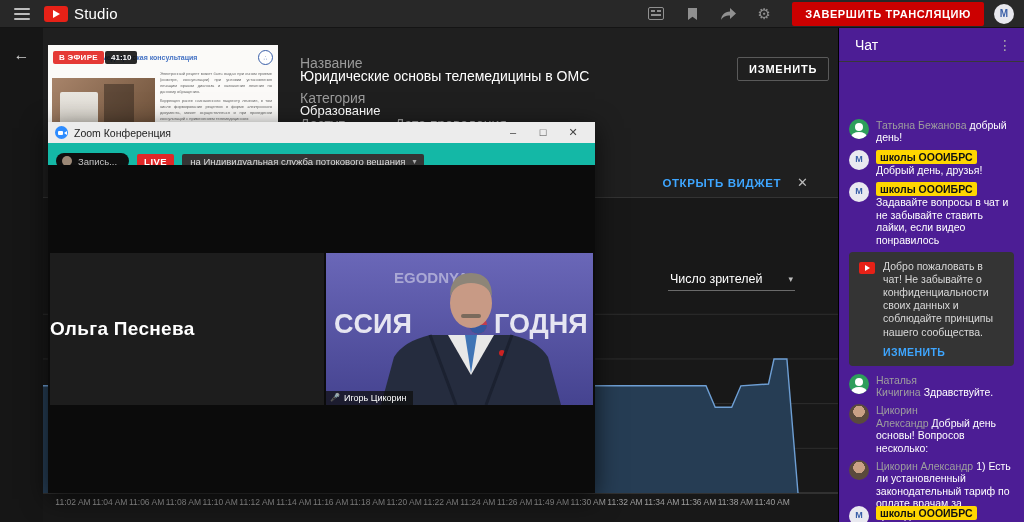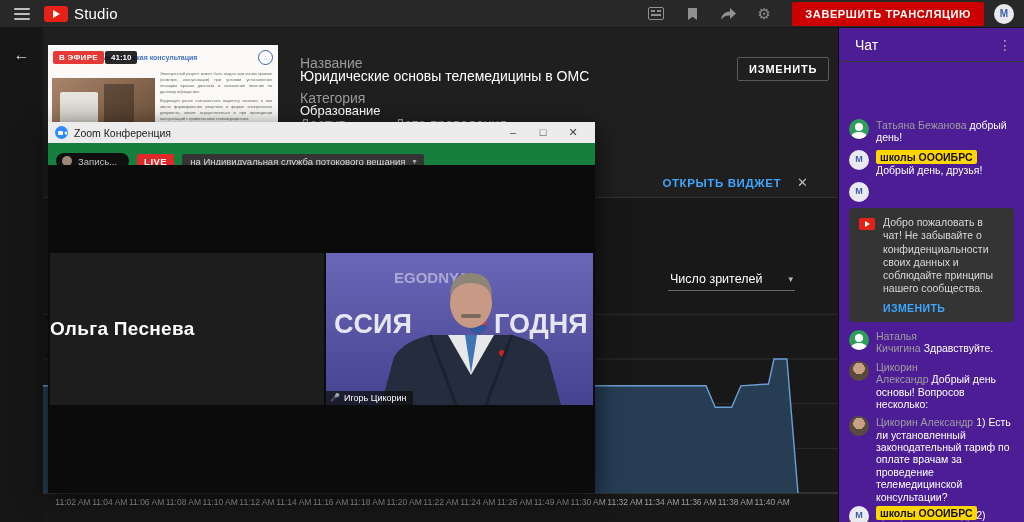--- a/index.html
+++ b/index.html
@@ -99,21 +99,21 @@
   #zoomwin { position:absolute; left:48px; top:122px; width:547px; height:371px; z-index:50;
     box-shadow:0 6px 24px rgba(0,0,0,.65); background:#0b0b0b; }
   .zw-titlebar { height:21px; background:#ececec; display:flex; align-items:center; padding:0 7px; cursor:move; }
   .zw-appicon { width:13px; height:13px; border-radius:50%; background:#2d8cff; position:relative; margin-right:6px; }
   .zw-appicon:before { content:""; position:absolute; left:3px; top:4.5px; width:5px; height:4px; background:#fff; border-radius:1px; }
   .zw-appicon:after { content:""; position:absolute; left:8.5px; top:4.5px;
     border-right:3px solid #fff; border-top:2px solid transparent; border-bottom:2px solid transparent; }
   .zw-title { font-size:10.5px; color:#222; }
   .zw-sp { flex:1; }
   .zw-ctrl { width:30px; text-align:center; color:#444; font-size:11px; line-height:21px; cursor:pointer; }
-  .zw-toolbar { height:36px; background:#15803d; display:flex; align-items:center; gap:8px; padding:0 8px; }
+  .zw-toolbar { height:36px; background:#14b8a6; display:flex; align-items:center; gap:8px; padding:0 8px; }
   .rec-pill { display:flex; align-items:center; gap:6px; background:#0f0f0f; border-radius:11px; height:16px; padding:0 12px 0 6px; cursor:pointer; }
   .rec-logo { width:10px; height:10px; border-radius:50%; background:#9b8876; }
   .rec-label { color:#c4c4c4; font-size:9.5px; }
   .live-badge { background:#e02828; color:#fff; font-size:9.5px; font-weight:bold; padding:2px 7px; border-radius:2px; letter-spacing:.5px; }
   .stream-dd { display:flex; align-items:center; gap:7px; background:#343434; border-radius:2px; padding:2px 8px; cursor:pointer; }
   .stream-dd .t { color:#ddd; font-size:9.5px; }
   .stream-dd .c { color:#aaa; font-size:8px; }
   .zw-stage { position:absolute; left:0; top:43px; right:0; bottom:0; background:#0b0b0b;
     display:flex; align-items:center; justify-content:center; gap:2px; }
   .tile { height:152px; position:relative; }
@@ -241,20 +241,21 @@
         <div class="msg">
           <div class="av person"></div>
           <div class="body"><span class="author">Татьяна Бежанова</span><span>добрый день!</span></div>
         </div>
         <div class="msg">
           <div class="av logo"></div>
           <div class="body"><span class="owner-badge">школы ОООИБРС</span><span>Добрый день, друзья!</span></div>
         </div>
         <div class="msg">
           <div class="av logo"></div>
+          <div class="body"><span class="owner-badge">школы ОООИБРС</span><span>Задавайте вопросы в чат и не забывайте ставить лайки, если видео понравилось</span></div>
         </div>
         <div class="syscard">
           <div class="yticon"></div>
           <div>
             <div class="sys-text">Добро пожаловать в чат! Не забывайте о конфиденциальности своих данных и соблюдайте принципы нашего сообщества.</div>
             <span class="sys-link">ИЗМЕНИТЬ</span>
           </div>
         </div>
         <div class="msg">
           <div class="av person"></div>

